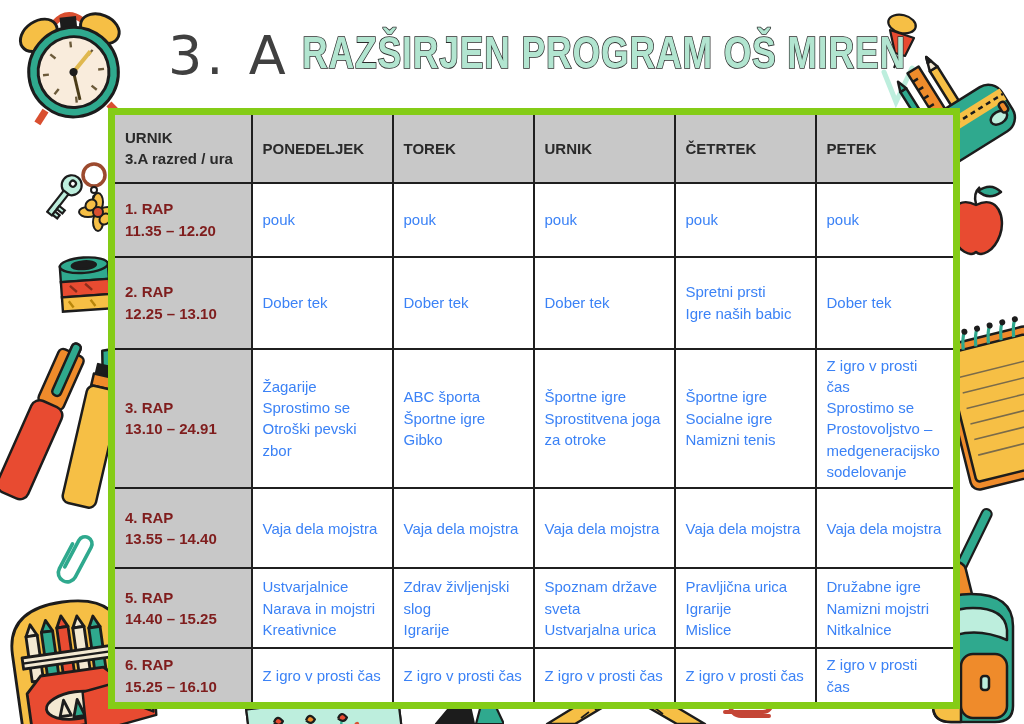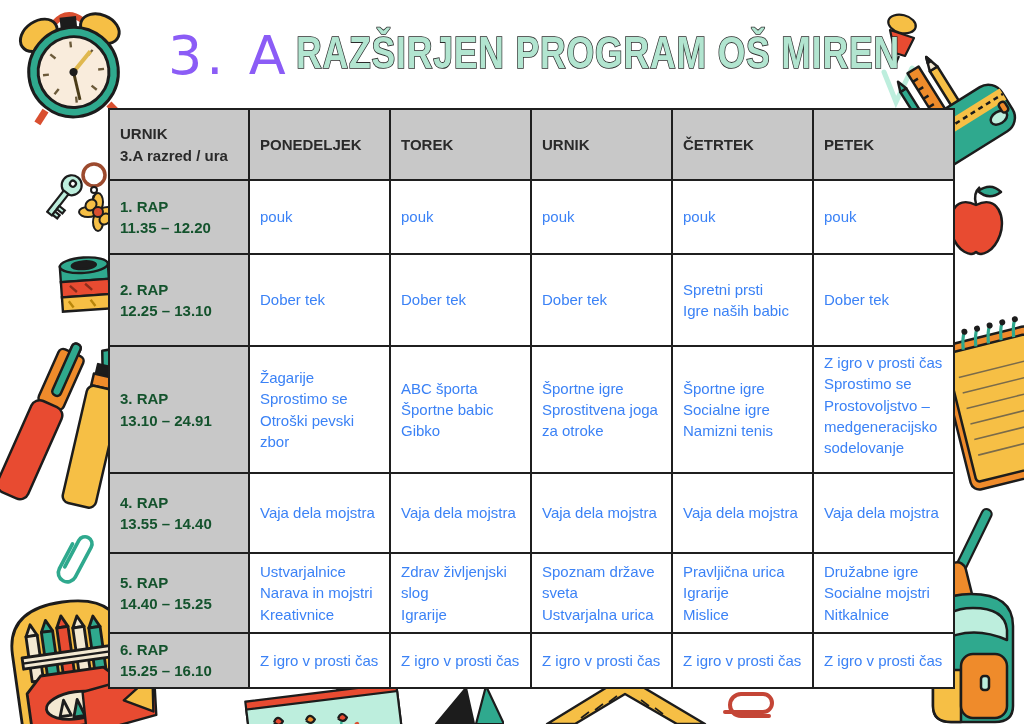--- a/index.html
+++ b/index.html
@@ -4,42 +4,42 @@
 <style>
   html,body{margin:0;padding:0}
   body{
     position:relative;width:1024px;height:724px;overflow:hidden;
     background:#ffffff;font-family:"Liberation Sans",sans-serif;
   }
   .deco{position:absolute;z-index:1}
   
   #class-label{
     position:absolute;left:168px;top:24px;z-index:2;
-    font-family:"DejaVu Sans",sans-serif;font-size:54px;color:#8b5cf6;
+    font-family:"DejaVu Sans",sans-serif;font-size:54px;color:#404040;
     letter-spacing:4px;
   }
-  #title-wrap{position:absolute;left:288px;top:22px;z-index:2}
+  #title-wrap{position:absolute;left:294px;top:22px;z-index:2}
   
   #timetable{
     position:absolute;left:108px;top:108px;z-index:10;
     border-collapse:collapse;table-layout:fixed;background:#ffffff;
-    border:1px solid #84cc16;
+    border:7px solid #84cc16;
   }
   #timetable th,#timetable td{
     border:2px solid #1f1f1f;
     padding:5px 10px;
     font-size:15px;line-height:1.42;
     color:#3b82f6;text-align:left;vertical-align:middle;
     white-space:pre-line;overflow:hidden;
   }
   #timetable th{
     background:#c8c8c8;color:#2a2a2a;font-weight:bold;font-size:15px;
   }
   #timetable td.period{
-    background:#c8c8c8;color:#14532d;font-weight:bold;
+    background:#c8c8c8;color:#7f1d1d;font-weight:bold;
   }
   #timetable td.clip-top{vertical-align:top}
 </style>
 </head>
 <body>
 
 <div class="deco" style="left:14px;top:6px;transform:rotate(-6deg)">
 <svg width="118" height="118" viewBox="0 0 100 100">
   <g stroke="#1c1c1c" stroke-width="2.5" stroke-linejoin="round">
     <path d="M38 13 Q50 2 62 13" fill="none" stroke="#d94f30" stroke-width="5"></path>
@@ -359,21 +359,21 @@
 Igre naših babic</td>
     <td>Dober tek</td>
   </tr>
   <tr style="height:127px">
     <td class="period">3. RAP
 13.10 – 24.91</td>
     <td>Žagarije
 Sprostimo se
 Otroški pevski zbor</td>
     <td>ABC športa
-Športne babic
+Športne igre
 Gibko</td>
     <td>Športne igre
 Sprostitvena joga za otroke</td>
     <td>Športne igre
 Socialne igre
 Namizni tenis</td>
     <td class="clip-top">Z igro v prosti čas
 Sprostimo se
 Prostovoljstvo – medgeneracijsko sodelovanje</td>
   </tr>
@@ -393,21 +393,21 @@
 Narava in mojstri
 Kreativnice</td>
     <td>Zdrav življenjski slog
 Igrarije</td>
     <td>Spoznam države sveta
 Ustvarjalna urica</td>
     <td>Pravljična urica
 Igrarije
 Mislice</td>
     <td>Družabne igre
-Socialne mojstri
+Namizni mojstri
 Nitkalnice</td>
   </tr>
   <tr style="height:53px">
     <td class="period">6. RAP
 15.25 – 16.10</td>
     <td>Z igro v prosti čas</td>
     <td>Z igro v prosti čas</td>
     <td>Z igro v prosti čas</td>
     <td>Z igro v prosti čas</td>
     <td>Z igro v prosti čas</td>

